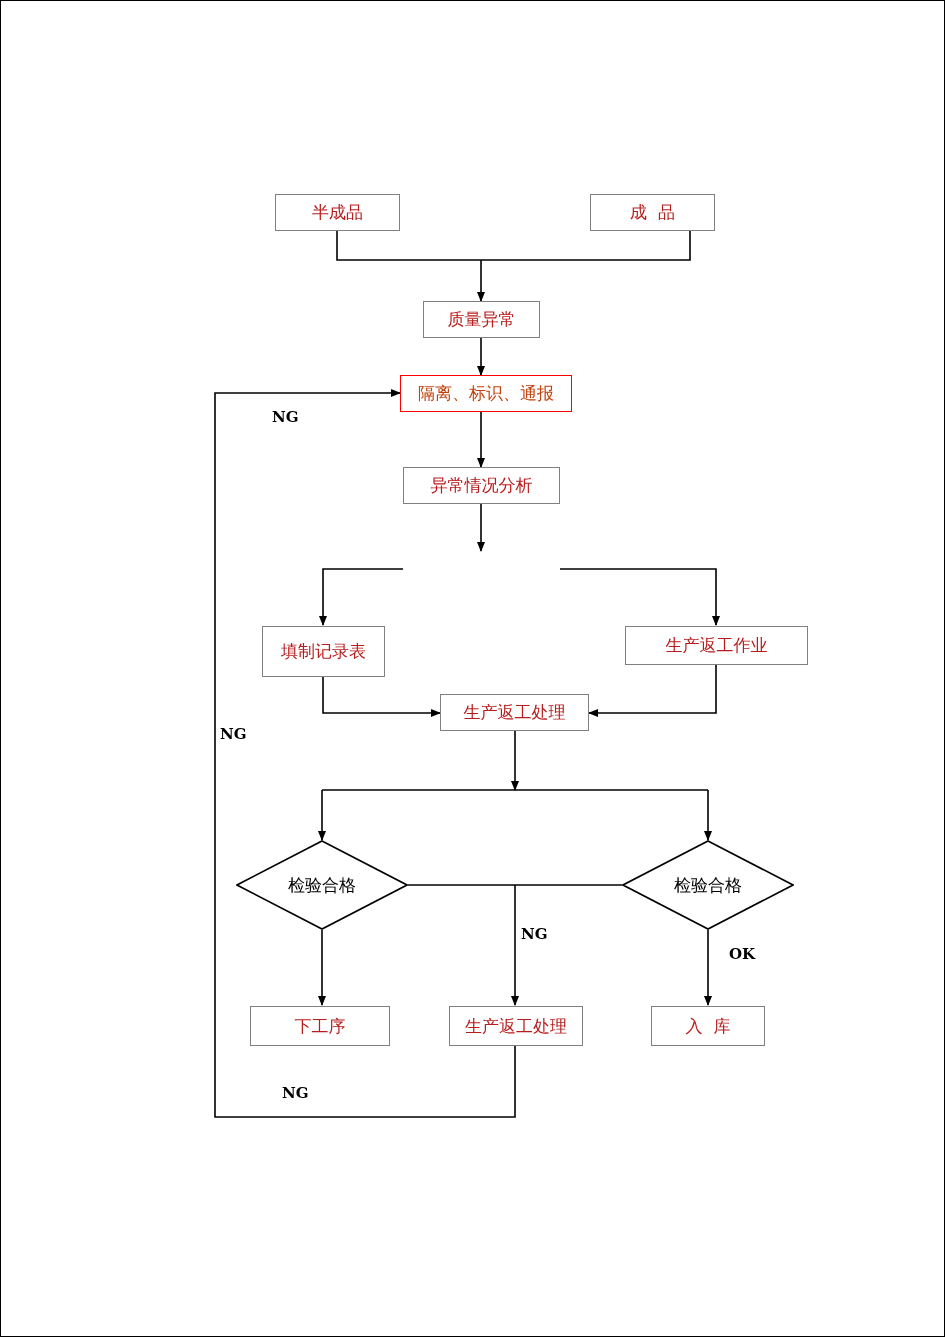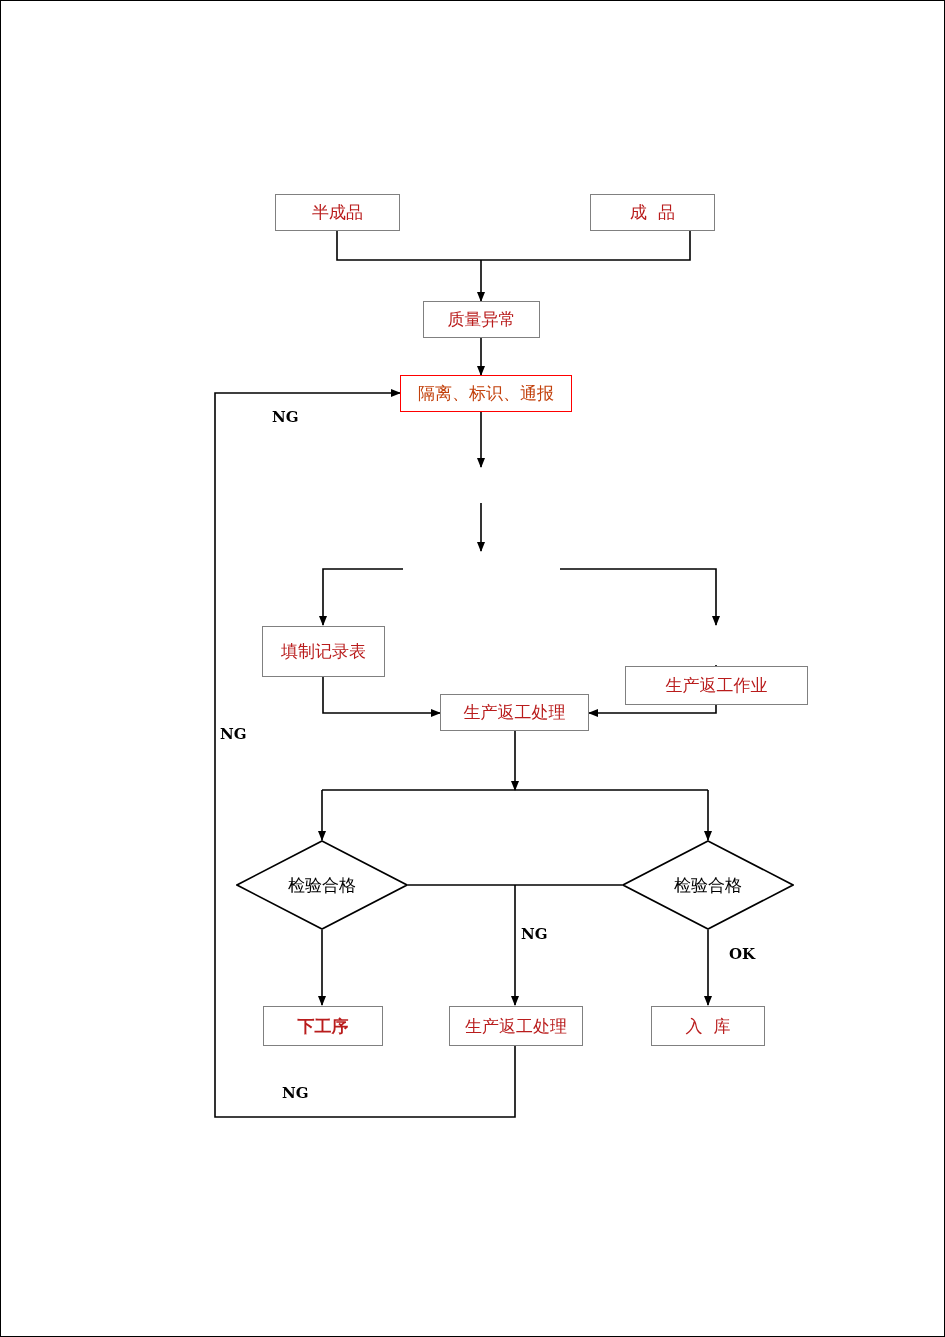--- a/index.html
+++ b/index.html
@@ -164,27 +164,30 @@
   </div>
 
   <div class="node box" style="left:423px; top:301px; width:117px; height:37px;">
     <span>质量异常</span>
   </div>
 
   <div class="node box box-red" style="left:400px; top:375px; width:172px; height:37px;">
     <span>隔离、标识、通报</span>
   </div>
 
+  <div class="node box" style="left:403px; top:467px; width:157px; height:37px;">
+    <span>异常情况分析</span>
+  </div>
 
 
   <div class="node box" style="left:262px; top:626px; width:123px; height:51px;">
     <span>填制记录表</span>
   </div>
 
-  <div class="node box" style="left:625px; top:626px; width:183px; height:39px;margin-top:40px;">
+  <div class="node box" style="left:625px; top:626px; width:183px; height:39px;">
     <span>生产返工作业</span>
   </div>
 
   <div class="node box" style="left:440px; top:694px; width:149px; height:37px;">
     <span>生产返工处理</span>
   </div>
 
   <div class="diamond-wrap" style="left:236px; top:840px; width:172px; height:90px;">
     <svg width="172" height="90" viewBox="0 0 172 90" xmlns="http://www.w3.org/2000/svg">
       <polygon points="86,1 171,45 86,89 1,45" fill="#ffffff" stroke="#000000" stroke-width="1.6"></polygon>
@@ -192,21 +195,21 @@
     <div class="diamond-label">检验合格</div>
   </div>
 
   <div class="diamond-wrap" style="left:622px; top:840px; width:172px; height:90px;">
     <svg width="172" height="90" viewBox="0 0 172 90" xmlns="http://www.w3.org/2000/svg">
       <polygon points="86,1 171,45 86,89 1,45" fill="#ffffff" stroke="#000000" stroke-width="1.6"></polygon>
     </svg>
     <div class="diamond-label">检验合格</div>
   </div>
 
-  <div class="node box" style="left:263px; top:1006px; width:120px; height:40px;font-weight:bold;">
+  <div class="node box" style="left:250px; top:1006px; width:140px; height:40px;">
     <span>下工序</span>
   </div>
 
   <div class="node box" style="left:449px; top:1006px; width:134px; height:40px;">
     <span>生产返工处理</span>
   </div>
 
   <div class="node box" style="left:651px; top:1006px; width:114px; height:40px;text-align:center;">
     <span>入  库</span>
   </div>

